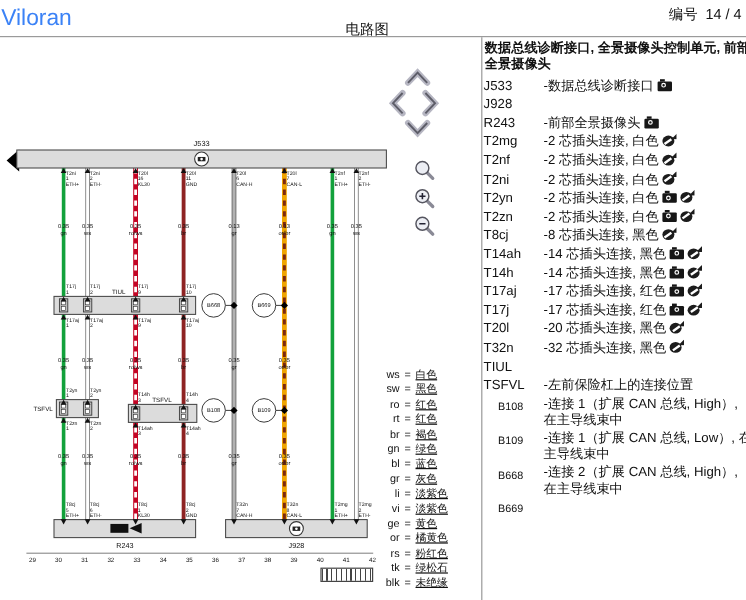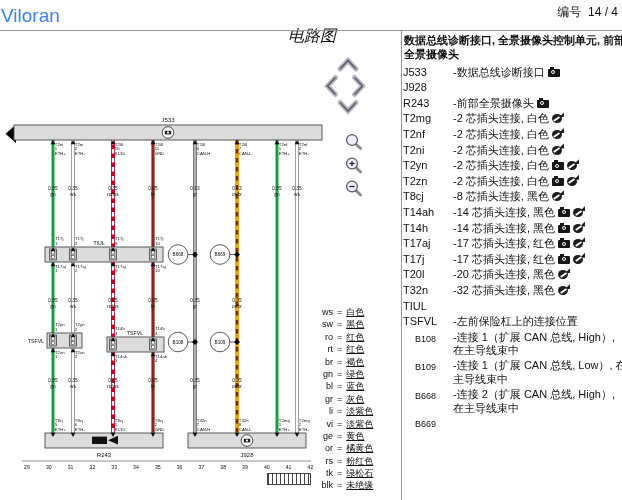--- a/index.html
+++ b/index.html
@@ -1,19 +1,19 @@
 <!DOCTYPE html>
 <html><head>
 <meta charset="utf-8">
 <style>
   html,body{margin:0;padding:0;}
   body{width:622px;height:500px;position:relative;background:#fff;overflow:hidden;
        font-family:"Liberation Sans","DejaVu Sans",sans-serif;color:#111;}
   .brand{position:absolute;left:1px;top:5px;font-size:19px;color:#3b82f6;}
-  .doc-title{position:absolute;left:288px;top:26px;font-size:16px;font-style:italic;}
+  .doc-title{position:absolute;left:288px;top:16px;font-size:12px;}
   .page-label{position:absolute;right:4px;top:4px;font-size:12px;white-space:pre;}
   .hline{position:absolute;left:0;top:30px;width:622px;height:1px;background:#9a9a9a;}
   .vline{position:absolute;left:401px;top:31px;height:469px;width:1px;background:#9a9a9a;}
 
   .panel{position:absolute;left:403px;top:33px;width:226px;font-size:11px;}
   .panel-title{font-weight:bold;line-height:1.3;margin:0 0 3px 1px;}
   .item{display:flex;align-items:flex-start;line-height:15.6px;}
   .item .code{flex:0 0 50px;}
   .item .desc{flex:1;}
   .item.small{margin:1px 0;}

